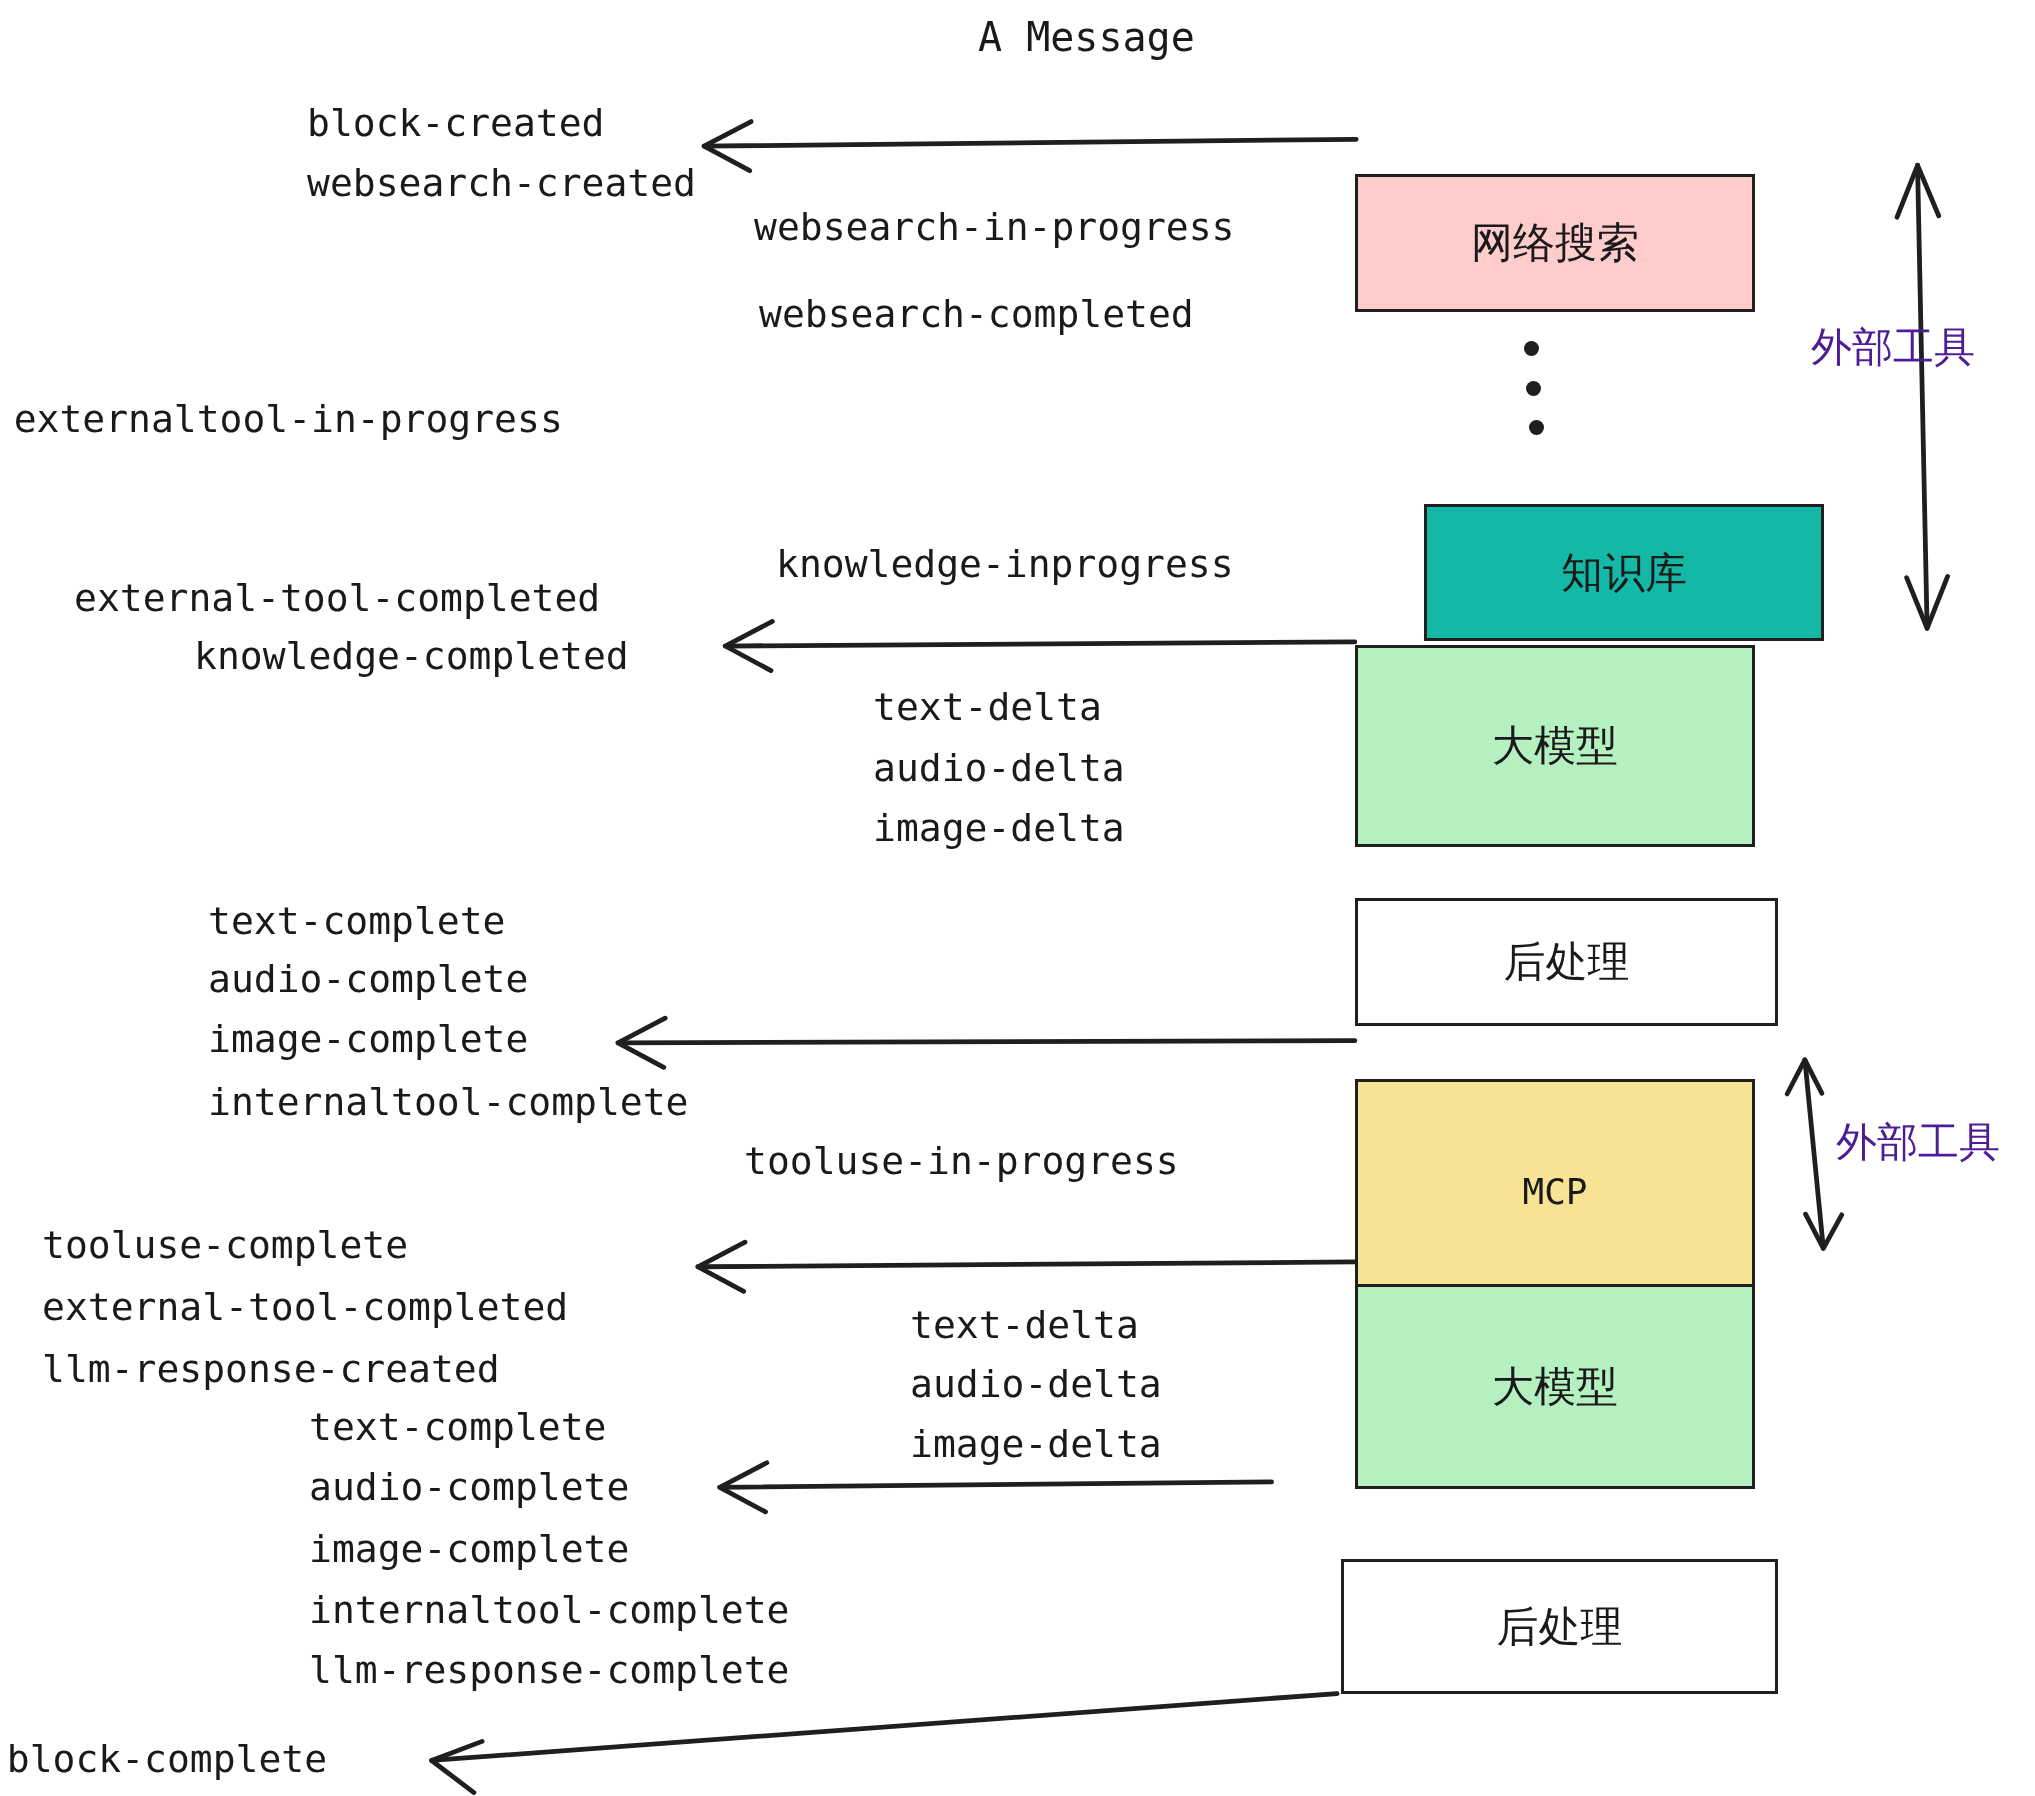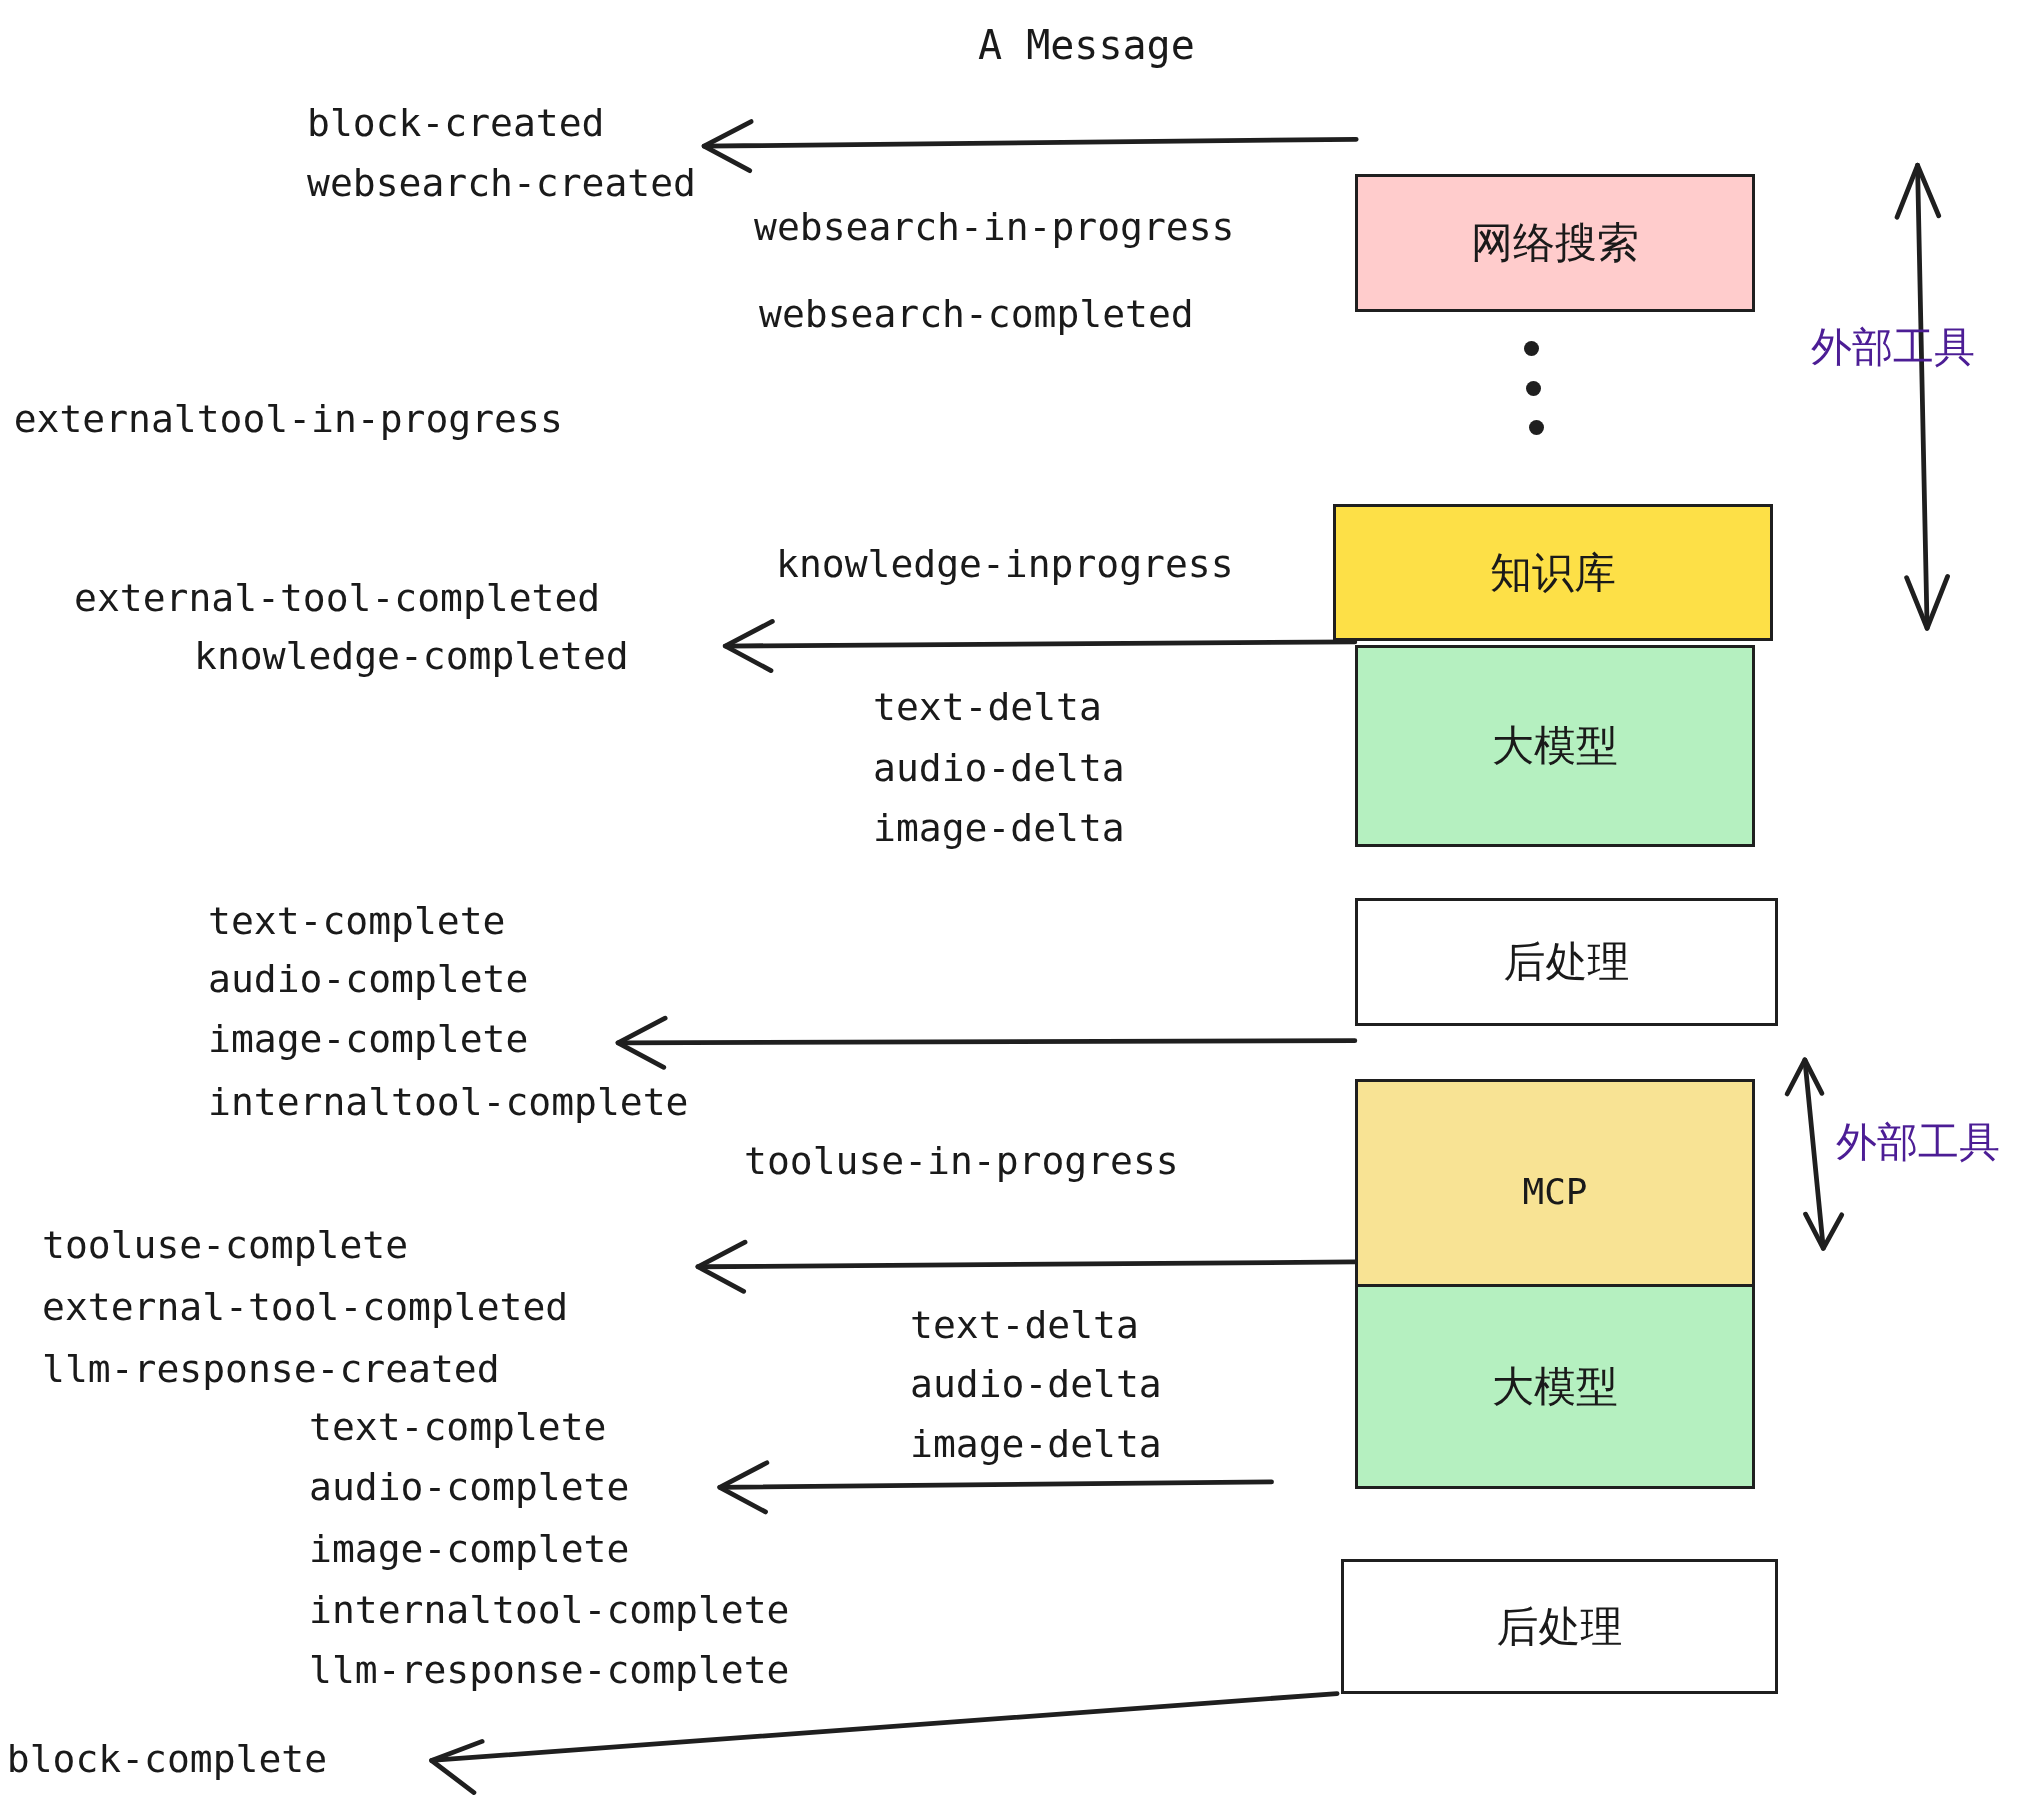--- a/index.html
+++ b/index.html
@@ -23,21 +23,20 @@
     white-space: nowrap;
     letter-spacing: 0px;
     line-height: 1;
   }
   .title {
     position: absolute;
     font-family: "DejaVu Sans Mono", monospace;
     font-size: 40px;
     color: #1a1a1a;
     white-space: nowrap;
-    margin-top: 8px;
   }
   .box {
     position: absolute;
     box-sizing: border-box;
     border: 3.4px solid #1f1f1f;
     display: flex;
     align-items: center;
     justify-content: center;
   }
   .box-label {
@@ -117,21 +116,21 @@
   <div class="dots" style="left:1523px; top:341px; width:27px; height:130px;">
     <div class="dot" style="left:1.4px;  top:0px;"></div>
     <div class="dot" style="left:3.4px;  top:40px;"></div>
     <div class="dot" style="left:5.5px;  top:79px;"></div>
   </div>
 
   <div class="box" style="left:1355px; top:174px; width:400px; height:138px; background:#ffcccc;">
     <span class="box-label">网络搜索</span>
   </div>
 
-  <div class="box" style="left:1333px; top:504px; width:440px; height:137px; background:#fde047;">
+  <div class="box" style="left:1424px; top:504px; width:400px; height:137px; background:#14b8a6;">
     <span class="box-label">知识库</span>
   </div>
 
   <div class="box" style="left:1355px; top:645px; width:400px; height:202px; background:#b5f0c0;">
     <span class="box-label">大模型</span>
   </div>
 
   <div class="box" style="left:1355px; top:898px; width:423px; height:128px; background:#ffffff;">
     <span class="box-label">后处理</span>
   </div>

